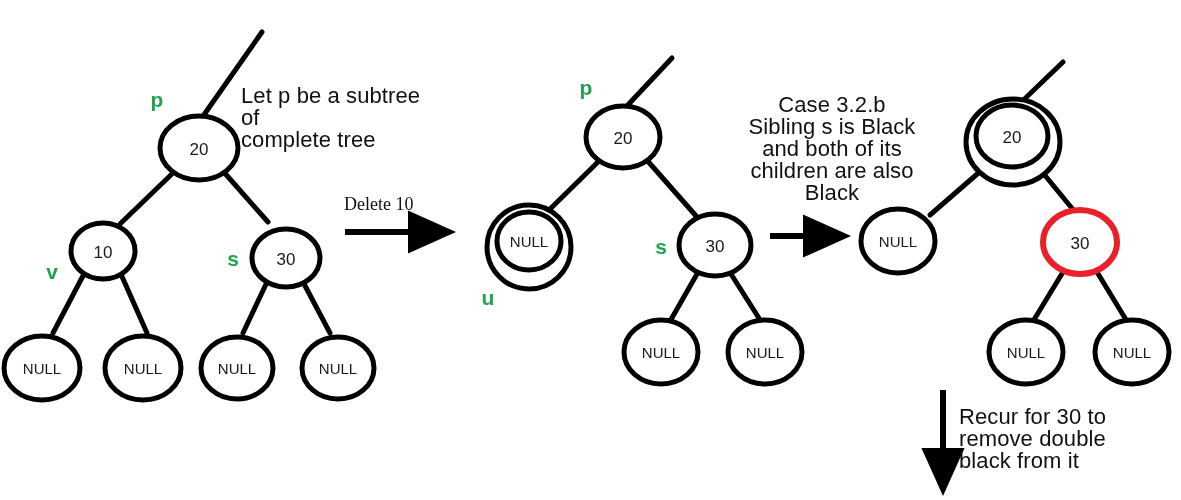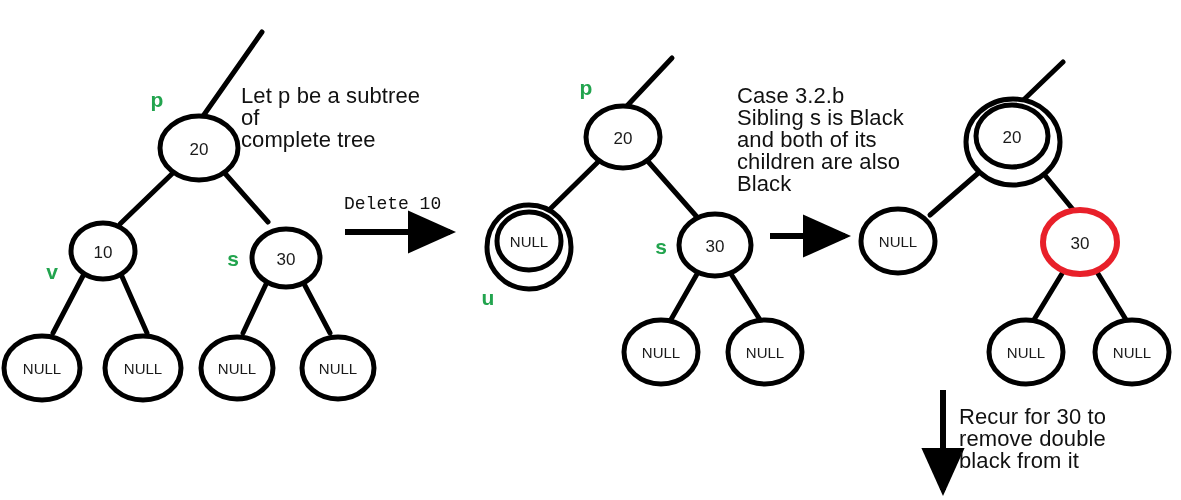--- a/index.html
+++ b/index.html
@@ -42,21 +42,21 @@
     position: absolute;
     font-family: "Liberation Sans", sans-serif;
     font-size: 22px;
     color: #111111;
     line-height: 22px;
     white-space: pre-line;
     letter-spacing: 0.1px;
   }
   .arrow-label {
     position: absolute;
-    font-family: Liberation Mono, monospace;
+    font-family: Liberation Serif, serif;
     font-size: 18px;
     color: #111111;
   }
 </style>
 </head>
 <body>
 
 <div id="canvas">
 
   <svg class="layer" viewBox="0 0 1181 500">
@@ -197,21 +197,21 @@
     <g>
       <line x1="943" y1="390" x2="943" y2="490" stroke="#000" stroke-width="6" marker-end="url(#ah)"></line>
     </g>
   </svg>
 
   <div class="anno" style="left:241px; top:85px; width:200px;">Let p be a subtree of
 complete tree</div>
 
   <div class="arrow-label" style="left:344px; top:194px;">Delete 10</div>
 
-  <div class="anno" style="left:737px; top:85px; width:190px;">Case 3.2.b
+  <div class="anno" style="left:737px; top:94px; width:190px;text-align:center;">Case 3.2.b
 Sibling s is Black
 and both of its
 children are also
 Black</div>
 
   <div class="anno" style="left:959px; top:406px; width:200px;">Recur for 30 to
 remove double
 black from it</div>
 
 </div>

